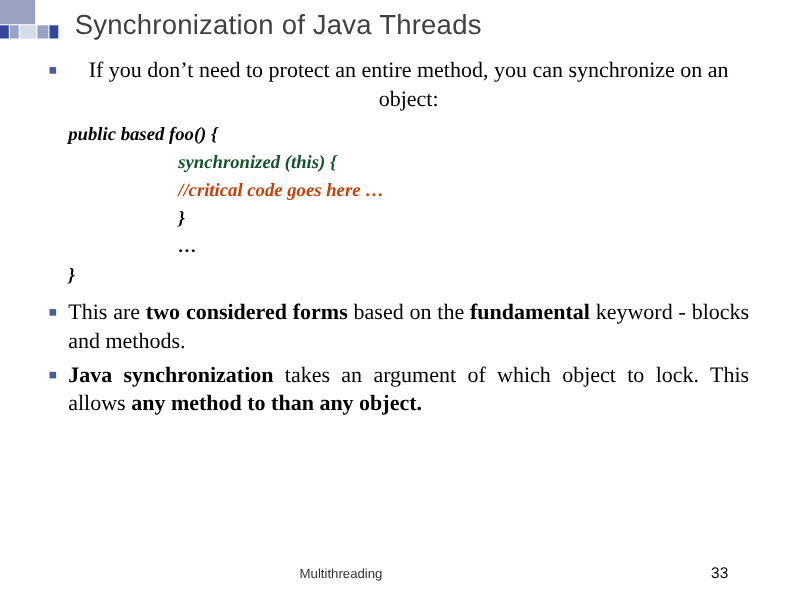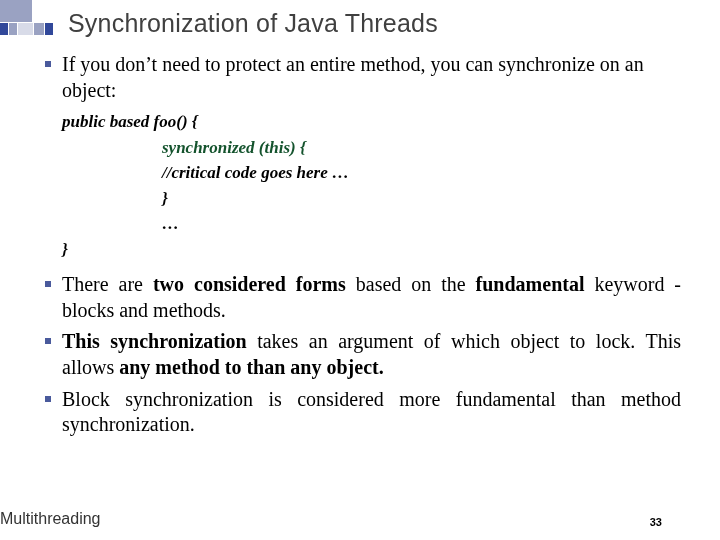--- a/index.html
+++ b/index.html
@@ -66,51 +66,51 @@
     margin-top: 9px;
     margin-right: 11px;
     flex: 0 0 auto;
   }
   .para {
     font-size: 20px;
     line-height: 1.28;
     text-align: justify;
   }
   .para-first {
-    text-align: left;
+    text-align: center;
   }
   .code-block {
     margin-left: 17px;
     font-size: 17px;
     font-style: italic;
     font-weight: bold;
     line-height: 1.5;
     margin-top: 2px;
     margin-bottom: 10px;
   }
   .code-red { color: #14532d; }
-  .code-green { color: #000000; }
+  .code-green { color: #c2410c; }
   .ind1 { margin-left: 100px; }
   .footer-left {
     position: absolute;
     left: 0;
     width: 620px;
     bottom: 12px;
-    text-align: left;
+    text-align: center;
     font-family: Arial, Helvetica, sans-serif;
-    font-size: 16px;
+    font-size: 12px;
     color: #333;
   }
   .footer-right {
     position: absolute;
     right: 58px;
     bottom: 12px;
     font-family: Arial, Helvetica, sans-serif;
-    font-size: 11px;
-    font-weight: bold;
+    font-size: 14px;
+    font-weight: normal;
     color: #000;
   }
 </style>
 </head>
 <body>
 <div class="slide">
 
   <div class="deco-bar"></div>
   <div class="deco-row">
     <div class="a"></div>
@@ -134,41 +134,37 @@
       <div class="ind1 code-red">synchronized (this) {</div>
       <div class="ind1 code-green">//critical code goes here …</div>
       <div class="ind1">}</div>
       <div class="ind1">…</div>
       <div>}</div>
     </div>
 
     <div class="bullet">
       <div class="mark"></div>
       <div class="para">
-        <span>There are </span>
+        <span>This are </span>
         <b>two considered forms</b>
         <span> based on the </span>
         <b>fundamental</b>
         <span> keyword - blocks and methods.</span>
       </div>
     </div>
 
     <div class="bullet">
       <div class="mark"></div>
       <div class="para">
-        <b>This synchronization</b>
+        <b>Java synchronization</b>
         <span> takes an argument of which object to lock. This allows </span>
         <b>any method to than any object.</b>
       </div>
     </div>
 
 
-    <div class="bullet">
-      <div class="mark"></div>
-      <div class="para">Block synchronization is considered more fundamental than method synchronization.</div>
-    </div>
 
   </div>
 
   <div class="footer-left">Multithreading</div>
   <div class="footer-right">33</div>
 
 </div>
 
 </body></html>

